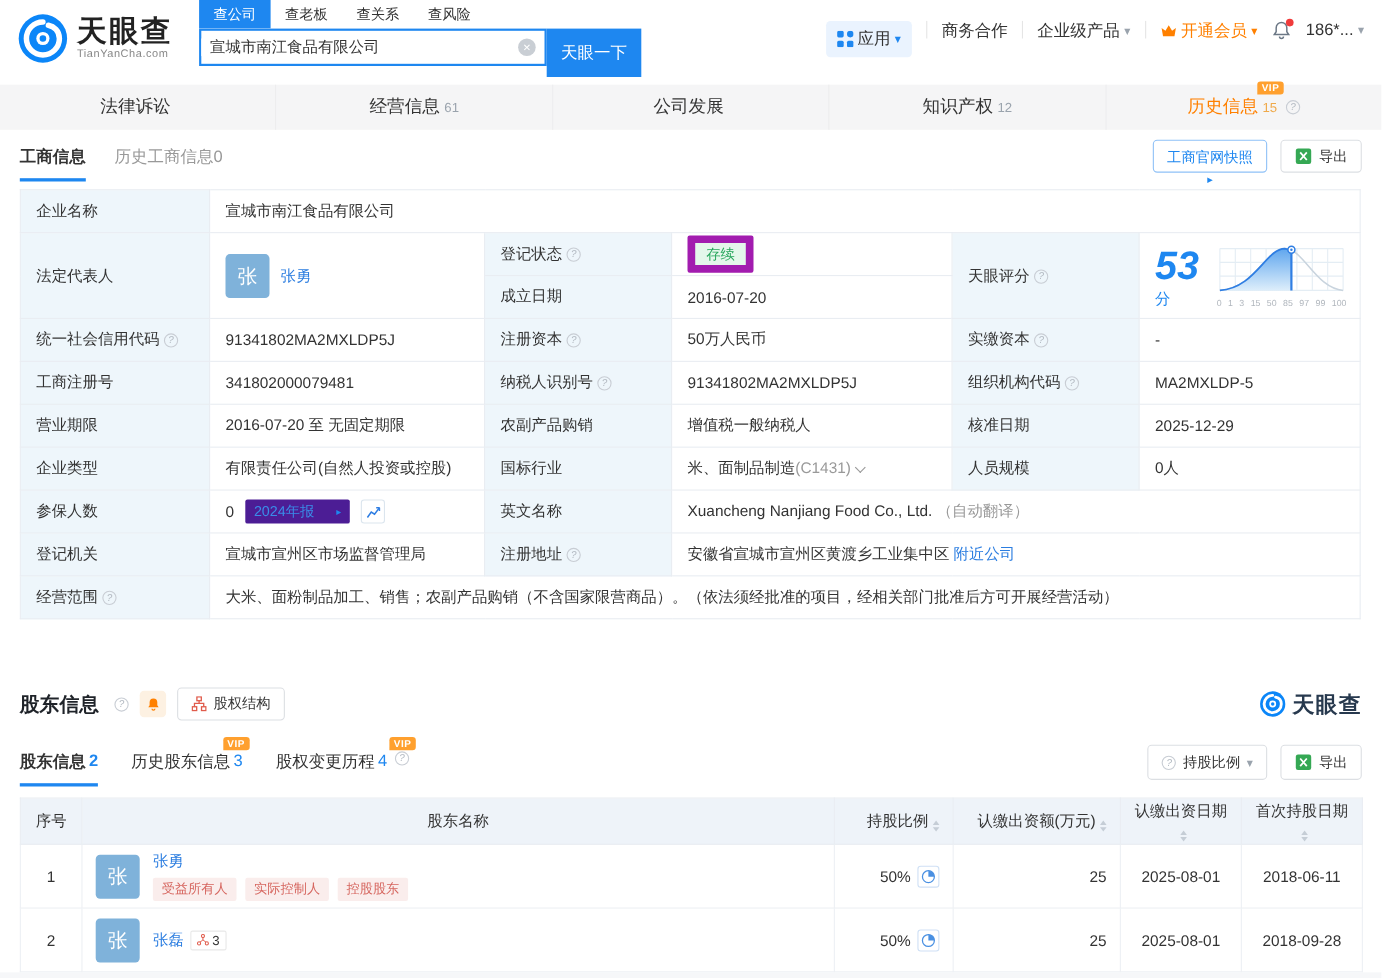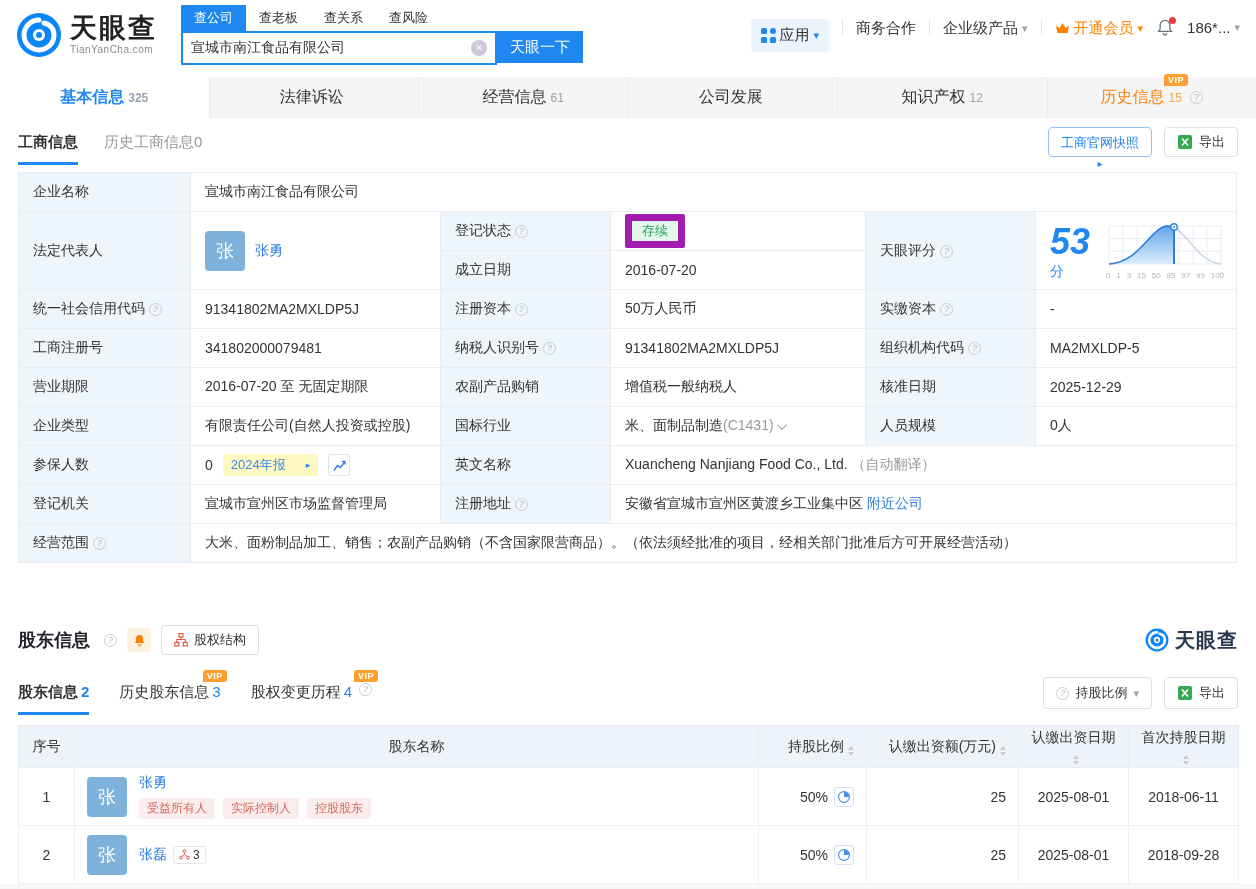--- a/index.html
+++ b/index.html
@@ -16,21 +16,21 @@
   .promo { margin-left:12px; background:#e61e1e; color:#fff; font-size:12.5px; line-height:1.7; padding:5px 10px; letter-spacing:1px; white-space:nowrap; }
   .search { margin-left:24px; width:402px; }
   .stabs { display:flex; font-size:13px; }
   .stab { padding:4px 13px; color:#333; cursor:pointer; }
   .stab.active { background:#1e87f0; color:#fff; }
   .srow { display:flex; }
   .sbox { flex:1; height:34px; border:2px solid #1e87f0; display:flex; align-items:center; background:#fff; }
   .sbox input { flex:1; border:none; outline:none; font-size:14px; padding:0 8px; color:#333; font-family:inherit; }
   .clear { width:16px; height:16px; border-radius:50%; background:#c9ced4; color:#fff; font-size:9px; line-height:16px; text-align:center; margin-right:8px; cursor:pointer; }
   .clear::before { content:"✕"; }
-  .sbtn { width:86px; height:32px; background:#1e87f0; color:#fff; border:none; font-size:15px; cursor:pointer; font-family:inherit; }
+  .sbtn { width:86px; height:44px; background:#1e87f0; color:#fff; border:none; font-size:15px; cursor:pointer; font-family:inherit; }
   .hnav { margin-left:auto; display:flex; align-items:flex-start; gap:13px; font-size:15px; color:#333; white-space:nowrap; }
   .hnav > span { cursor:pointer; display:inline-flex; align-items:center; gap:4px; }
   .apps { background:#eaf3fe; border-radius:4px; padding:7px 10px; color:#333; }
   .caret { font-style:normal; font-size:11px; color:#1e87f0; }
   .caret::after { content:"▾"; }
   .caret.gray { color:#9aa3ad; }
   .caret.orange { color:#ff8000; }
   .vsep { width:1px; height:16px; background:#e5e5e5; }
   .vipnav { color:#ff8000; }
   .bellwrap { position:relative; }
@@ -70,21 +70,21 @@
   .binfo tr.h78 { height:39px; }
   .gray { color:#999; }
   .link { color:#2b7de0; text-decoration:none; cursor:pointer; }
   .badge-green { display:inline-block; background:#e4f7eb; border:7px solid #a21caf; color:#28a65c; font-size:13px; padding:1px 10px; border-radius:2px; }
   .avatar { display:inline-flex; width:40px; height:40px; background:#7fb2da; color:#fff; border-radius:4px; align-items:center; justify-content:center; font-size:18px; flex:none; }
   .rep-cell { display:flex; align-items:center; gap:10px; }
   .score-cell { display:flex; align-items:center; gap:16px; padding:4px 0; }
   .score-num { font-size:36px; font-weight:bold; color:#1e87f0; font-style:italic; }
   .score-unit { font-size:14px; color:#1e87f0; }
   .axis { width:118px; display:flex; justify-content:space-between; font-size:8px; color:#b0b6bd; margin-top:1px; }
-  .pill { display:inline-flex; align-items:center; gap:20px; background:#fef9c3; color:#3a8ce8; font-size:13px; padding:2px 8px; border-radius:2px; cursor:pointer; }
+  .pill { display:inline-flex; align-items:center; gap:20px; background:#4c1d95; color:#3a8ce8; font-size:13px; padding:2px 8px; border-radius:2px; cursor:pointer; }
   .pill .arrow-r { font-size:9px; }
   .iconbtn { display:inline-flex; width:22px; height:22px; border:1px solid #dbe5ee; border-radius:3px; align-items:center; justify-content:center; cursor:pointer; background:#fff; }
   .insured-cell { display:flex; align-items:center; gap:10px; }
   .chev { display:inline-block; width:7px; height:7px; border-left:1px solid #999; border-bottom:1px solid #999; transform:rotate(-45deg) translateY(-2px); margin-left:6px; cursor:pointer; }
 
   
   .sh { padding:0 18px; }
   .sh-head { margin-top:62px; display:flex; align-items:center; gap:10px; }
   .sh-title { font-size:18px; font-weight:bold; color:#1f2329; }
   .bell-chip { width:24px; height:24px; background:#fdf1e2; border-radius:4px; display:inline-flex; align-items:center; justify-content:center; cursor:pointer; }
@@ -183,24 +183,20 @@
         <i class="dot"></i>
       </span>
       <span>
           <span>186*...</span>
           <i class="caret gray"></i>
         </span>
     </nav>
   </header>
 
   <div class="mtabs">
-    <div class="mtab active">
-      <span class="tl">基本信息</span>
-        <span class="tc">325</span>
-    </div>
     <div class="mtab">
       <span class="tl">法律诉讼</span>
         <span class="tc"></span>
     </div>
     <div class="mtab">
       <span class="tl">经营信息</span>
         <span class="tc">61</span>
     </div>
     <div class="mtab">
       <span class="tl">公司发展</span>

